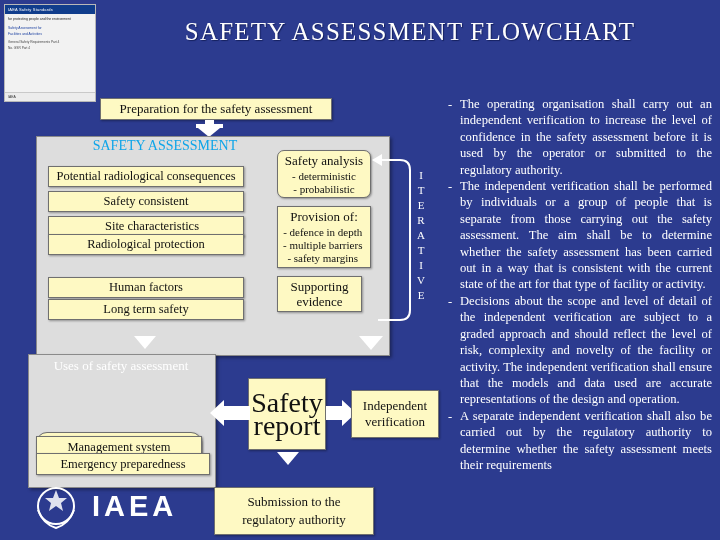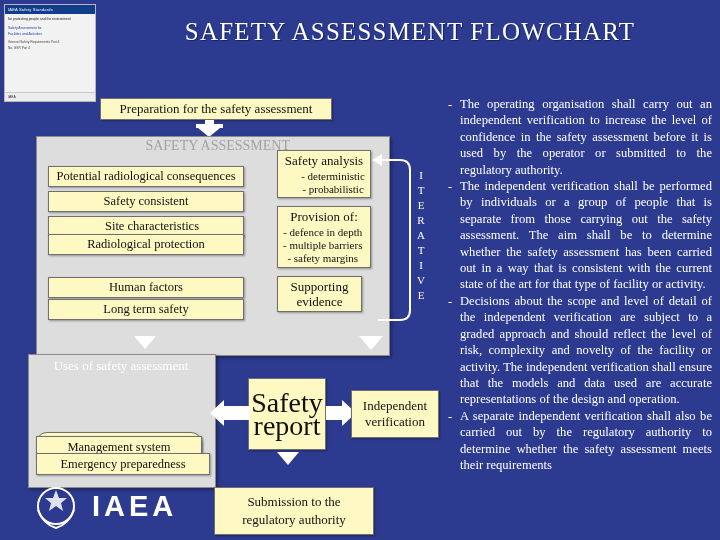--- a/index.html
+++ b/index.html
@@ -118,30 +118,30 @@
   <div class="title">SAFETY ASSESSMENT FLOWCHART</div>
 
   <div class="wbox small13" style="left:100px;top:98px;width:232px;height:22px;">Preparation for the safety assessment</div>
 
   <div class="vline" style="left:205px;top:120px;width:9px;height:10px;"></div>
   <div class="vline" style="left:196px;top:124px;width:27px;height:4px;"></div>
   <div class="arrow-down" style="left:198px;top:128px;border-left:11px solid transparent;border-right:11px solid transparent;border-top:9px solid #ffffff;"></div>
 
   <div class="panel-grey" style="left:36px;top:136px;width:352px;height:218px;"></div>
 
-  <div class="sa-heading" style="left:40px;top:138px;width:250px;color:#a3a3a3;text-align:right;">SAFETY ASSESSMENT</div>
+  <div class="sa-heading" style="left:40px;top:138px;width:250px;color:#0ea5e9;">SAFETY ASSESSMENT</div>
 
   <div class="wbox small12" style="left:48px;top:166px;width:196px;height:21px;">Potential radiological consequences</div>
   <div class="wbox small12" style="left:48px;top:191px;width:196px;height:21px;">Safety consistent</div>
   <div class="wbox small12" style="left:48px;top:216px;width:196px;height:21px;padding-left:12px;">Site characteristics</div>
   <div class="wbox small12" style="left:48px;top:234px;width:196px;height:21px;">Radiological protection</div>
   <div class="wbox small12" style="left:48px;top:277px;width:196px;height:21px;">Human factors</div>
   <div class="wbox small12" style="left:48px;top:299px;width:196px;height:21px;">Long term safety</div>
 
-  <div class="wbox" style="left:277px;top:150px;width:94px;height:48px;flex-direction:column;align-items:flex-end;padding:3px 5px;">
+  <div class="wbox" style="left:277px;top:150px;width:94px;height:48px;flex-direction:column;align-items:center;padding:3px 5px;border-radius:7px;">
     <div style="width:100%;text-align:center;font-size:13px;">Safety analysis</div>
     <div style="font-size:11px;white-space:pre-line;line-height:13px;margin-top:1px;">- deterministic
 - probabilistic</div>
   </div>
 
   <div class="wbox" style="left:277px;top:206px;width:94px;height:62px;flex-direction:column;align-items:flex-start;padding:3px 5px;">
     <div style="width:100%;text-align:center;font-size:13px;">Provision of:</div>
     <div style="font-size:11px;white-space:pre-line;line-height:13px;margin-top:1px;">- defence in depth
 - multiple barriers
 - safety margins</div>

